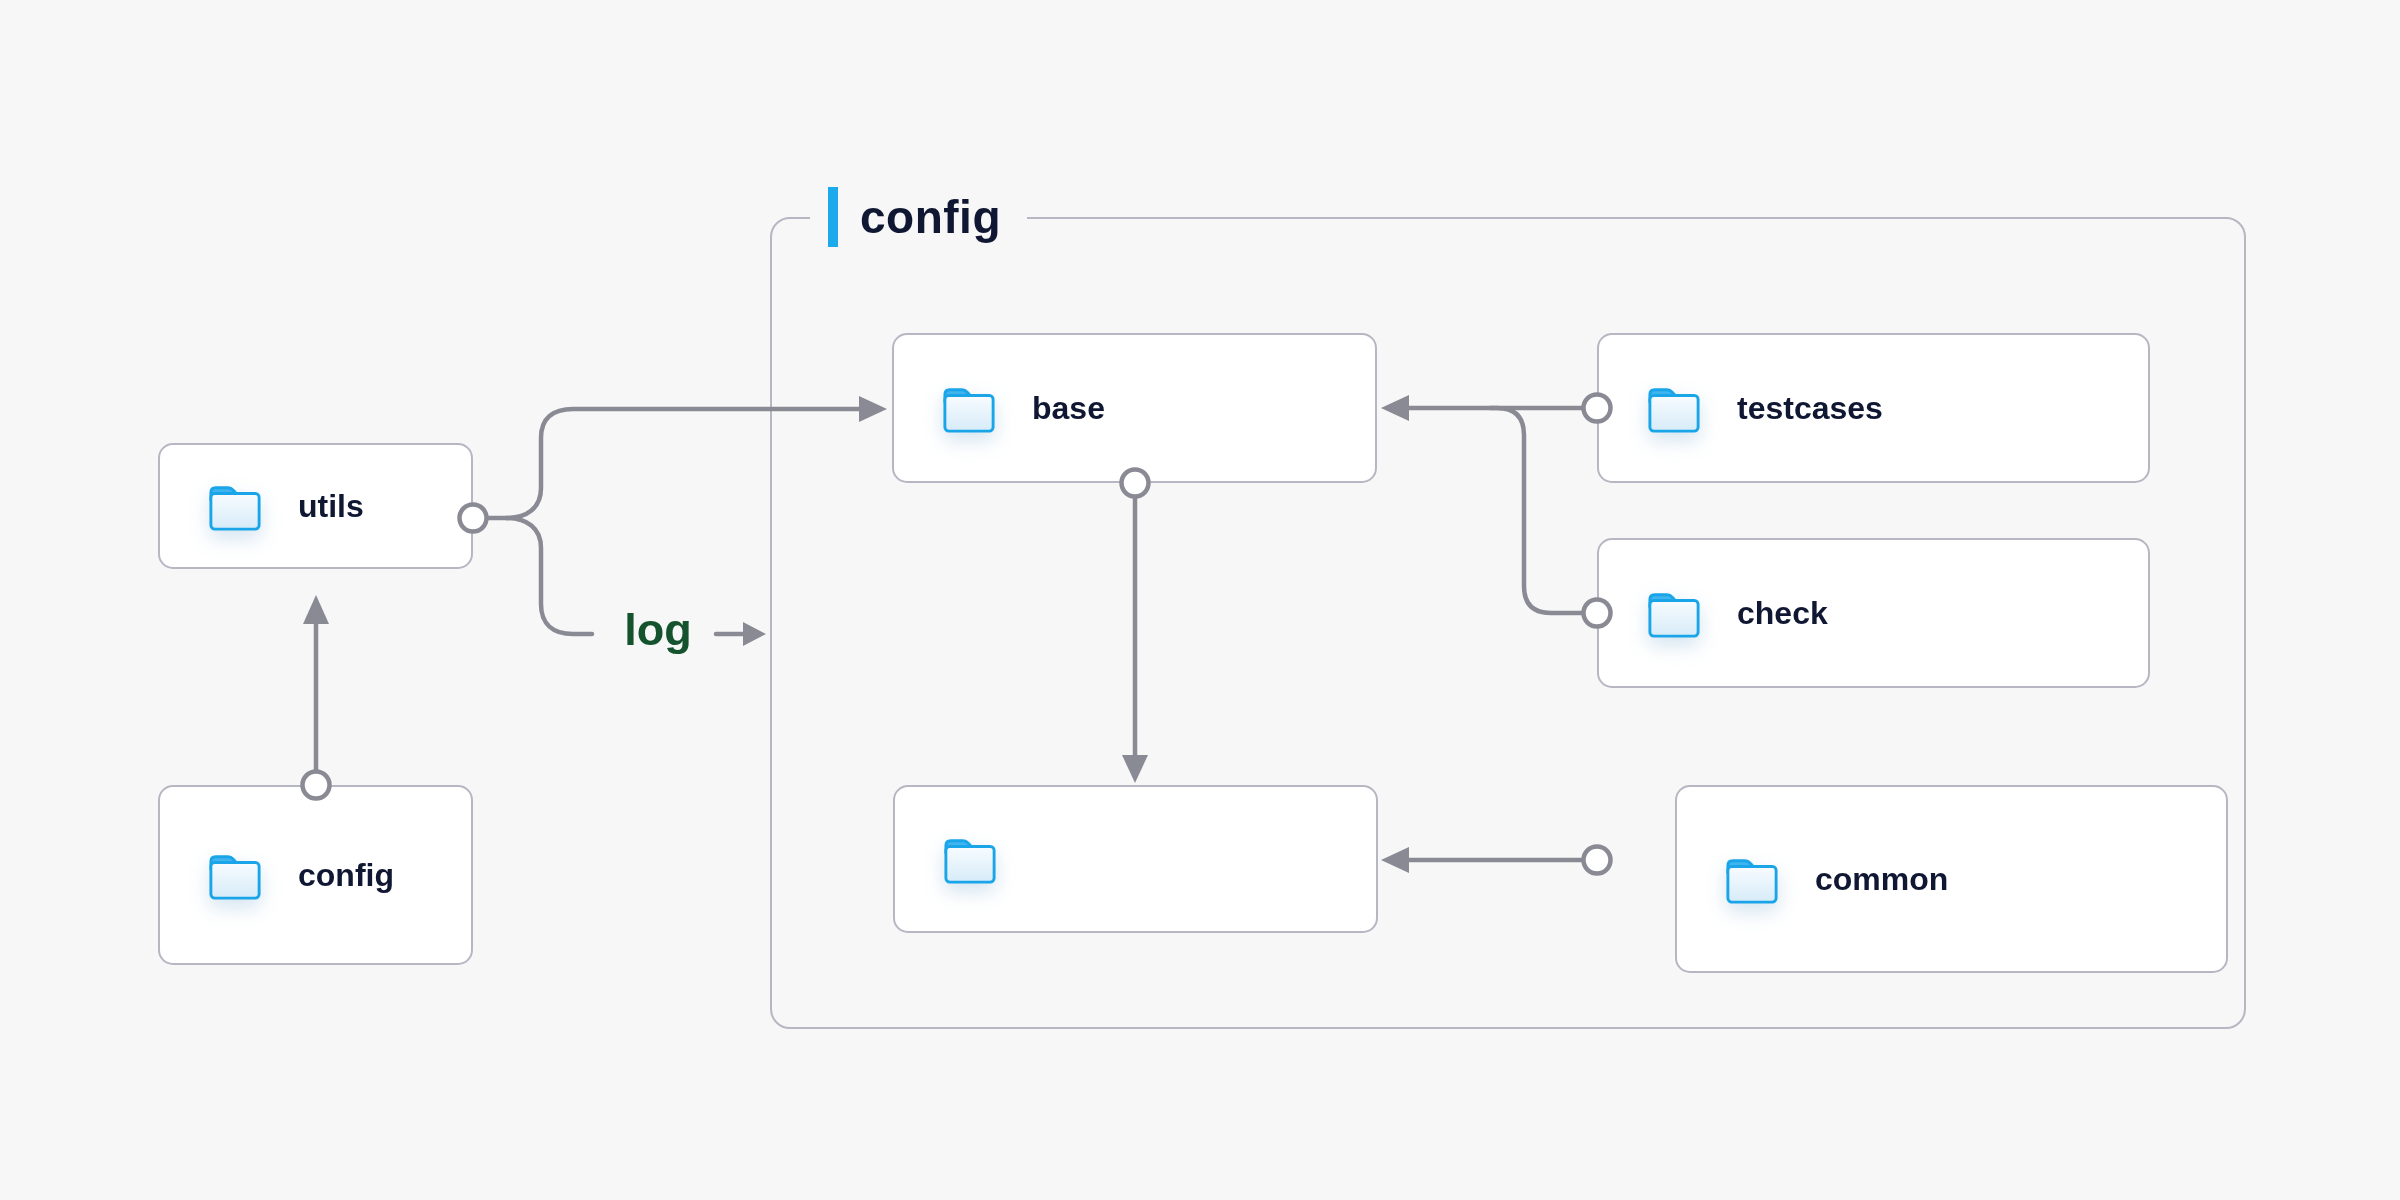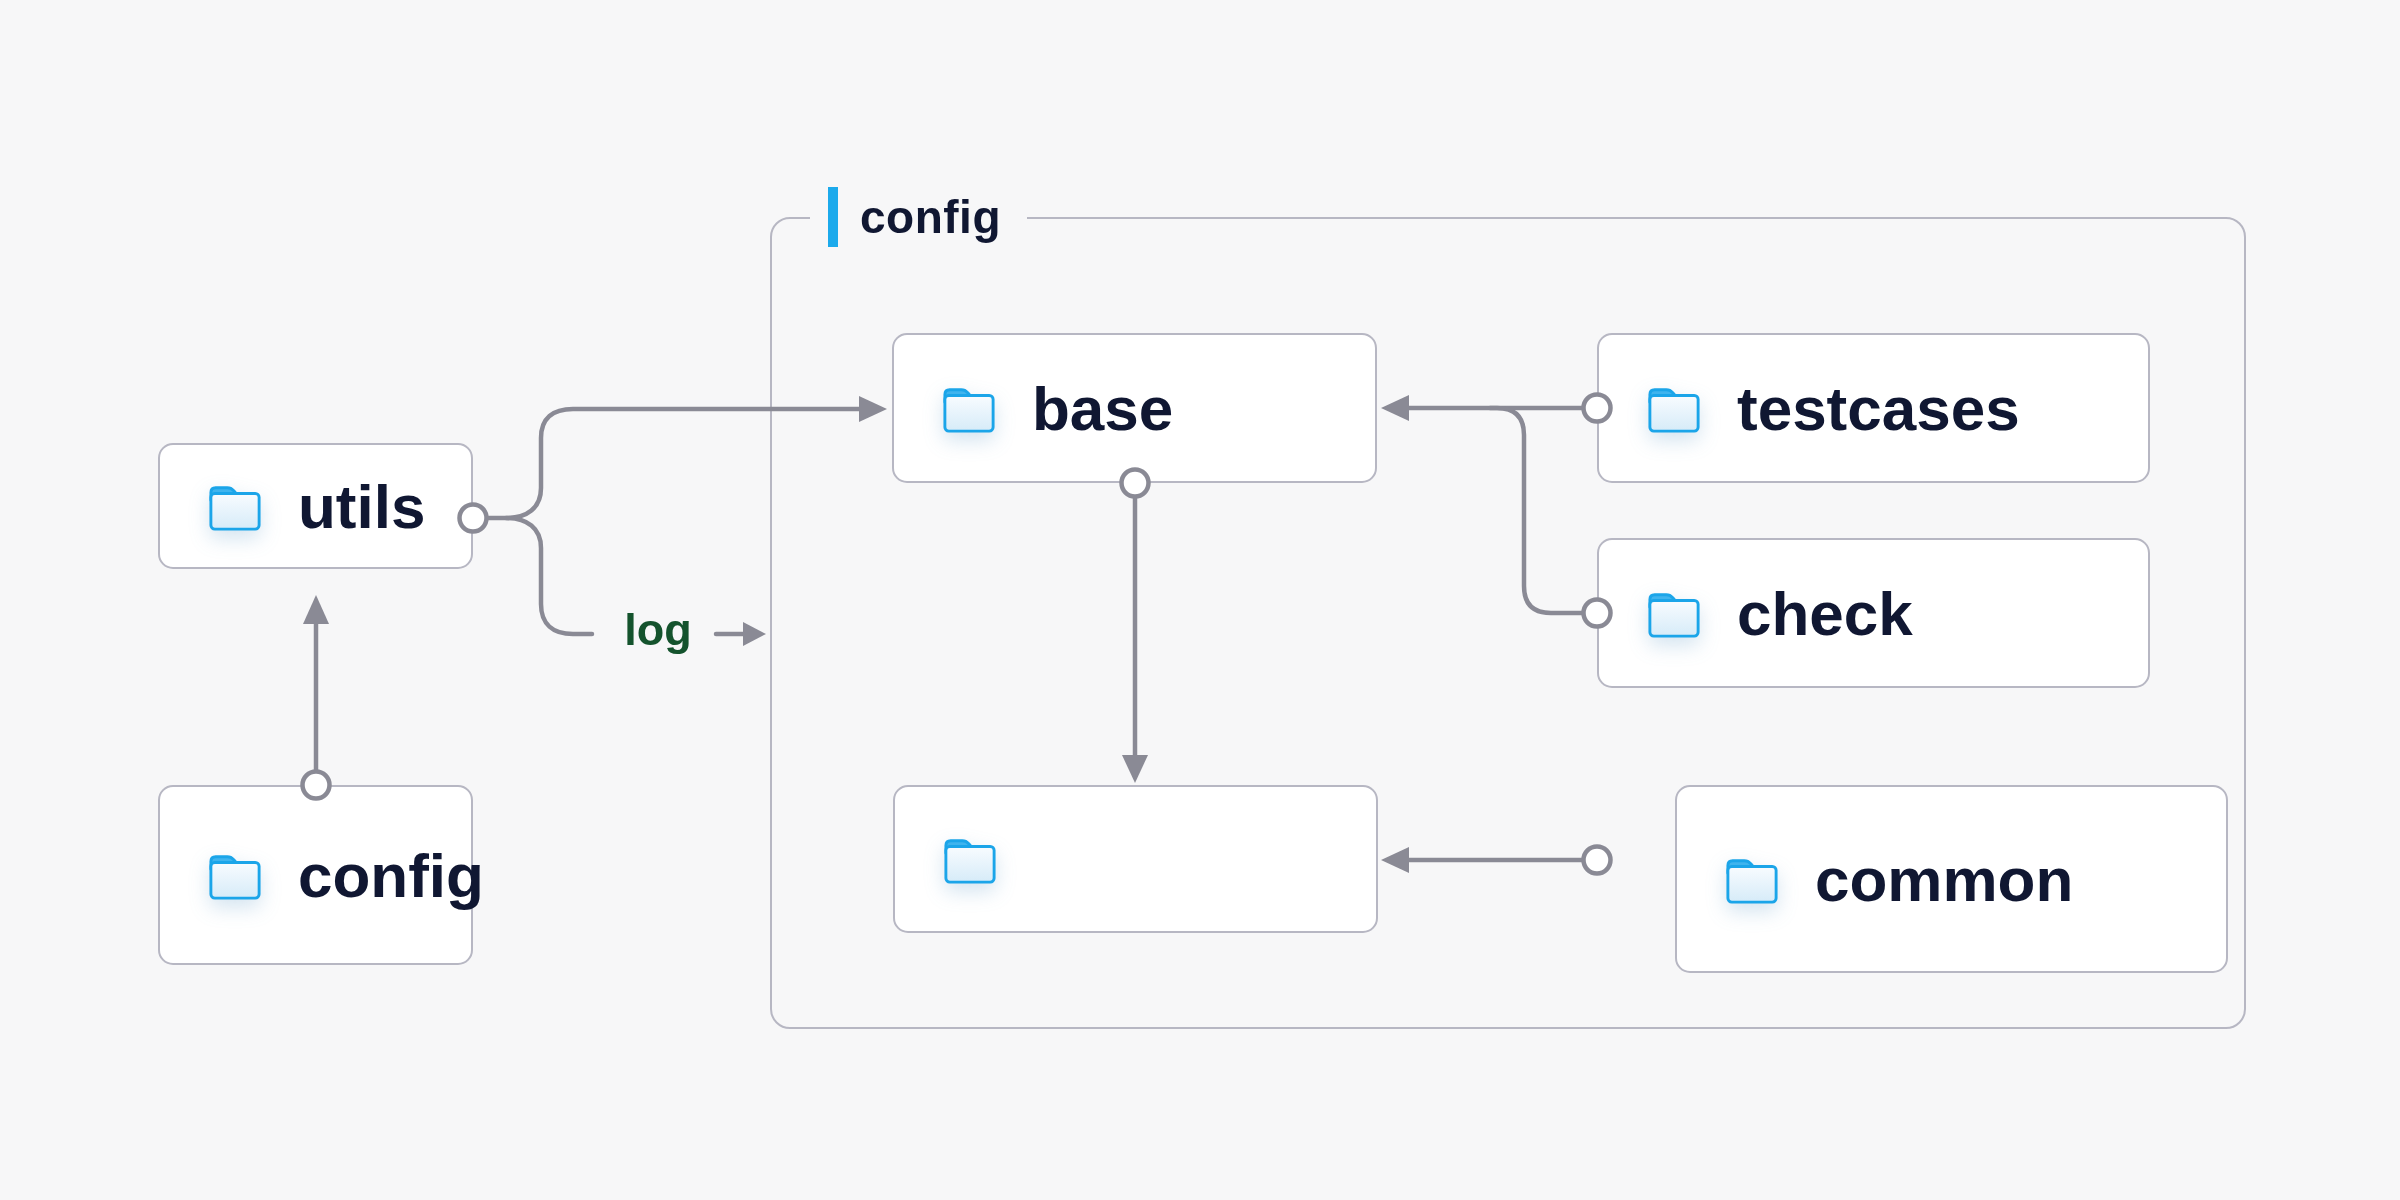--- a/index.html
+++ b/index.html
@@ -17,21 +17,21 @@
     position:absolute;left:810px;top:185px;height:64px;
     display:flex;align-items:center;gap:22px;
     background:#f7f7f8;padding:0 26px 0 18px;
   }
   .label-bar{width:10px;height:60px;background:#1caaec;}
   .label-text{font-size:46px;font-weight:700;color:#101732;letter-spacing:.5px;}
   .node{
     position:absolute;background:#ffffff;border:2.5px solid #b7b7c3;border-radius:15px;
     box-sizing:border-box;display:flex;align-items:center;gap:32px;padding-left:44px;
   }
-  .node-label{font-size:62px;font-weight:700;color:#101732;white-space:nowrap;}
+  .node-label{font-size:32px;font-weight:700;color:#101732;white-space:nowrap;}
   .folder{width:62px;height:54px;flex:0 0 auto;filter:drop-shadow(0 8px 10px rgba(60,130,185,.22));}
   #edges{position:absolute;left:0;top:0;pointer-events:none;}
   .edge-label{
     position:absolute;left:603px;top:604px;width:110px;text-align:center;
     font-size:45px;font-weight:700;color:#14532d;
   }
 </style>
 </head>
 <body>
 

